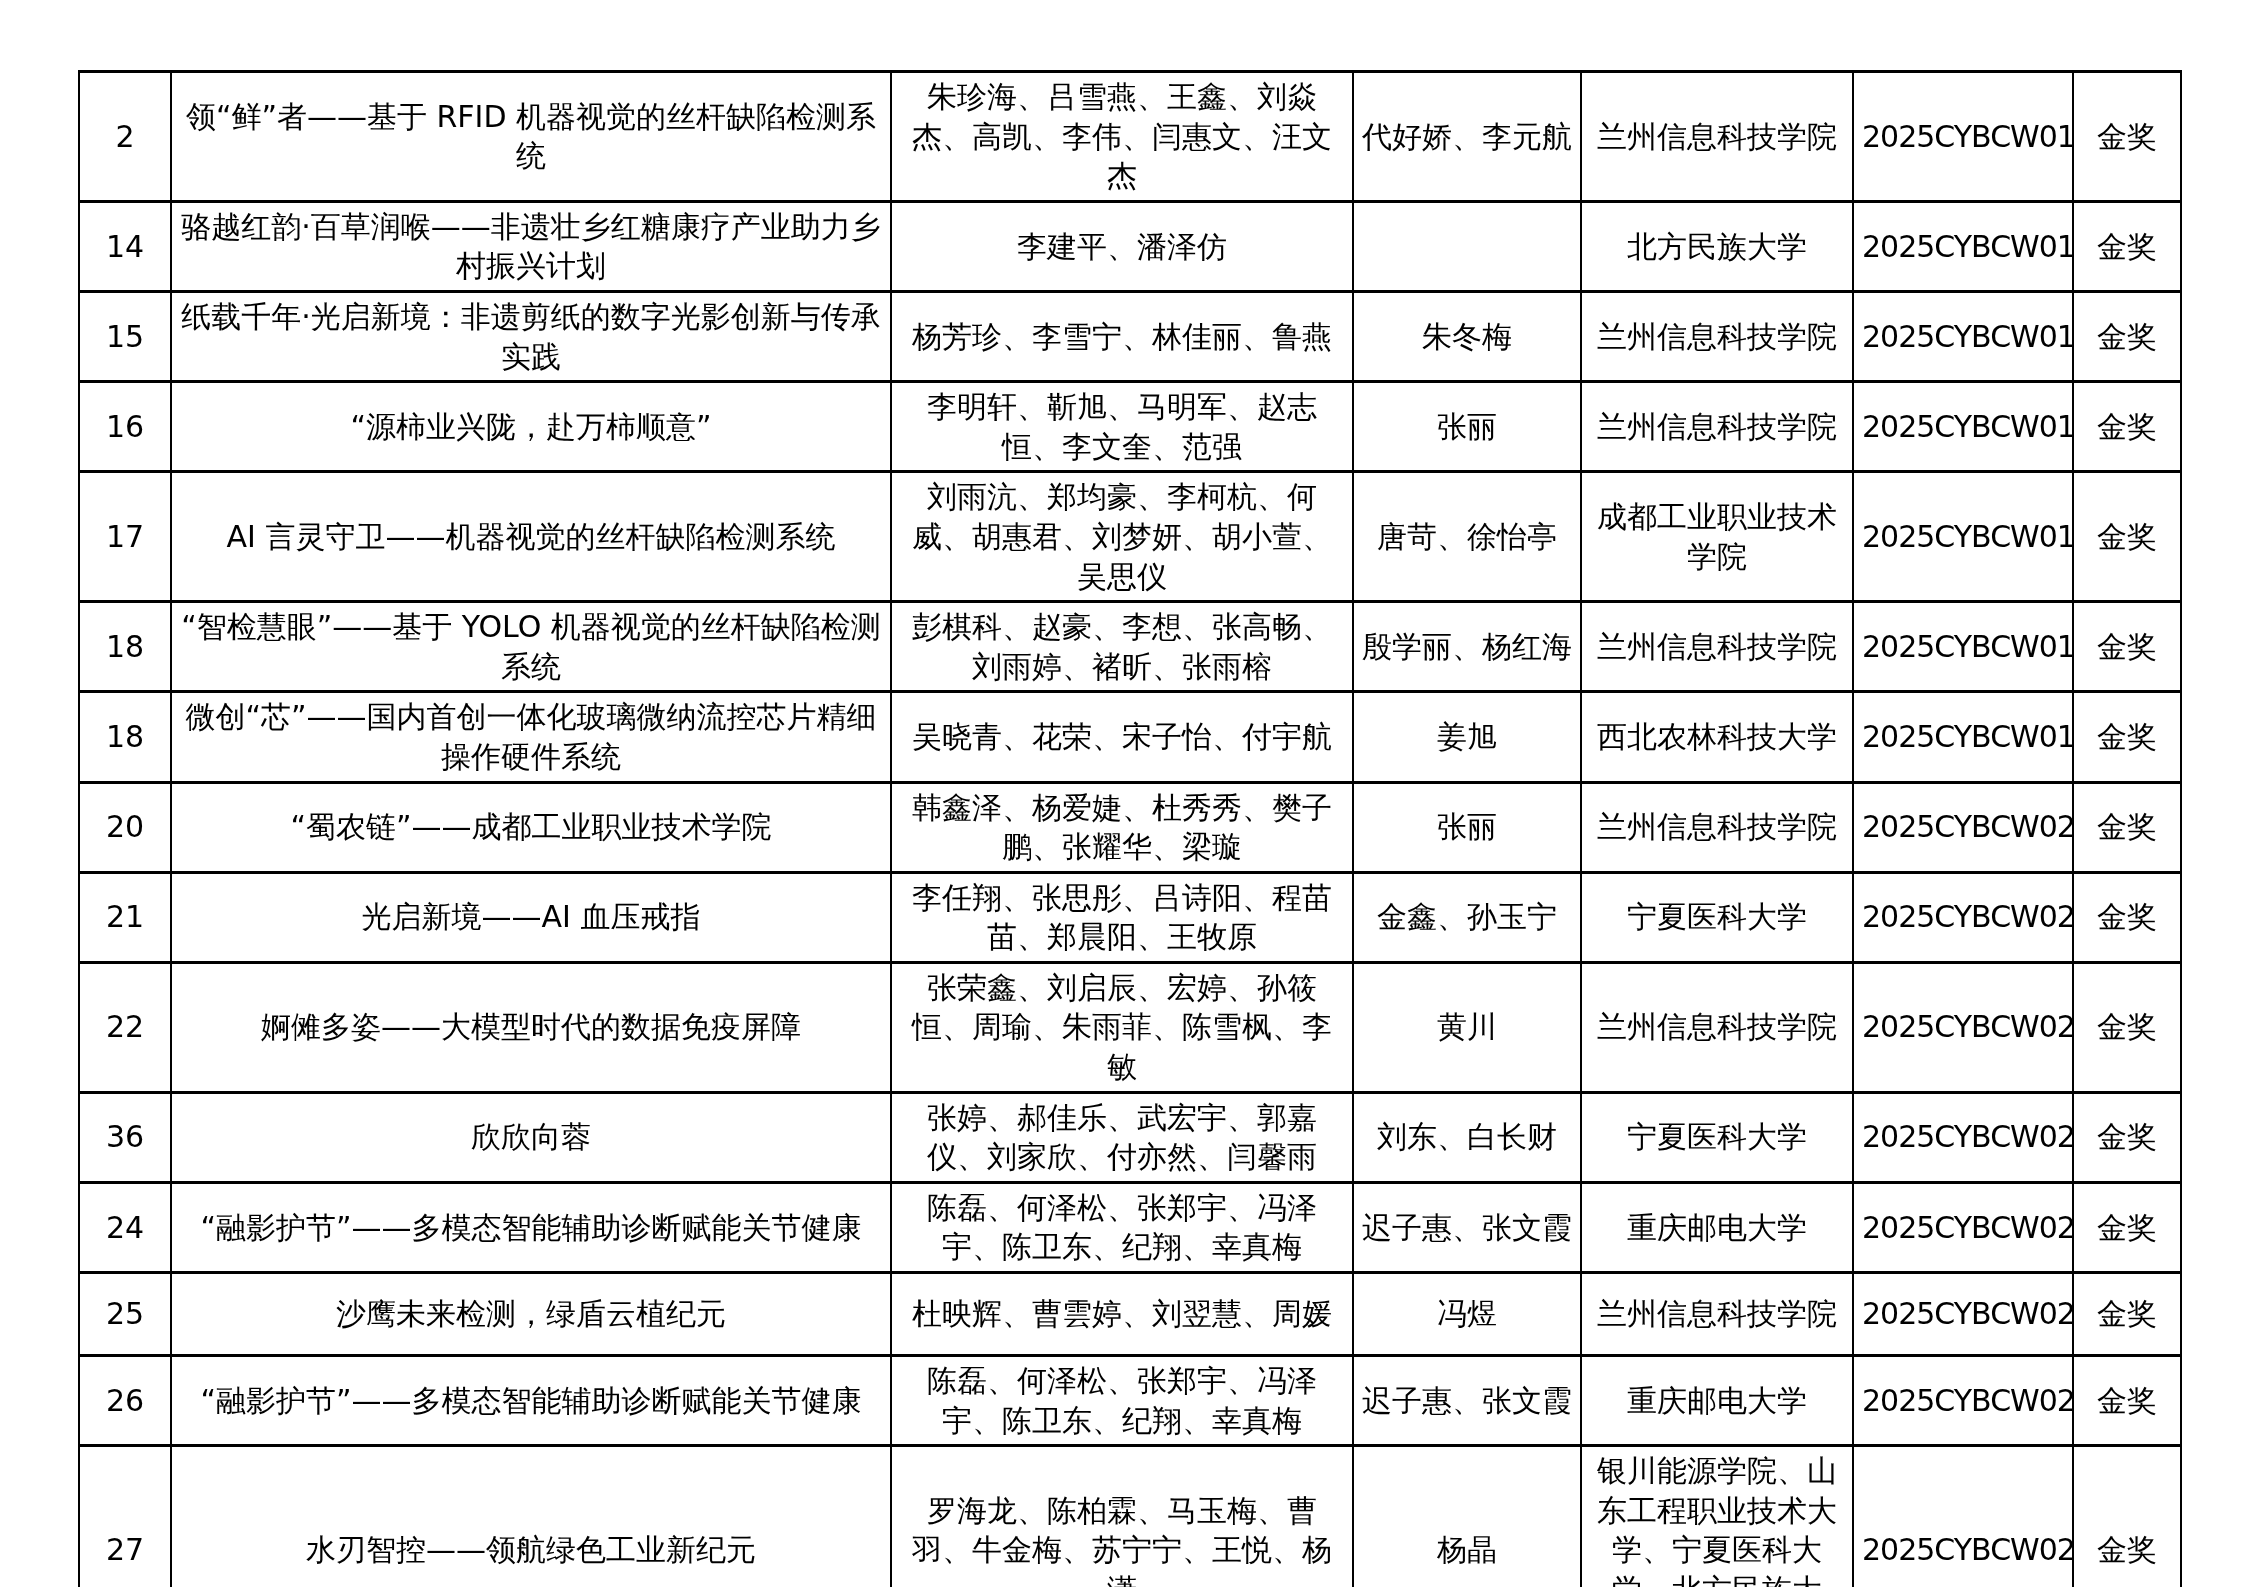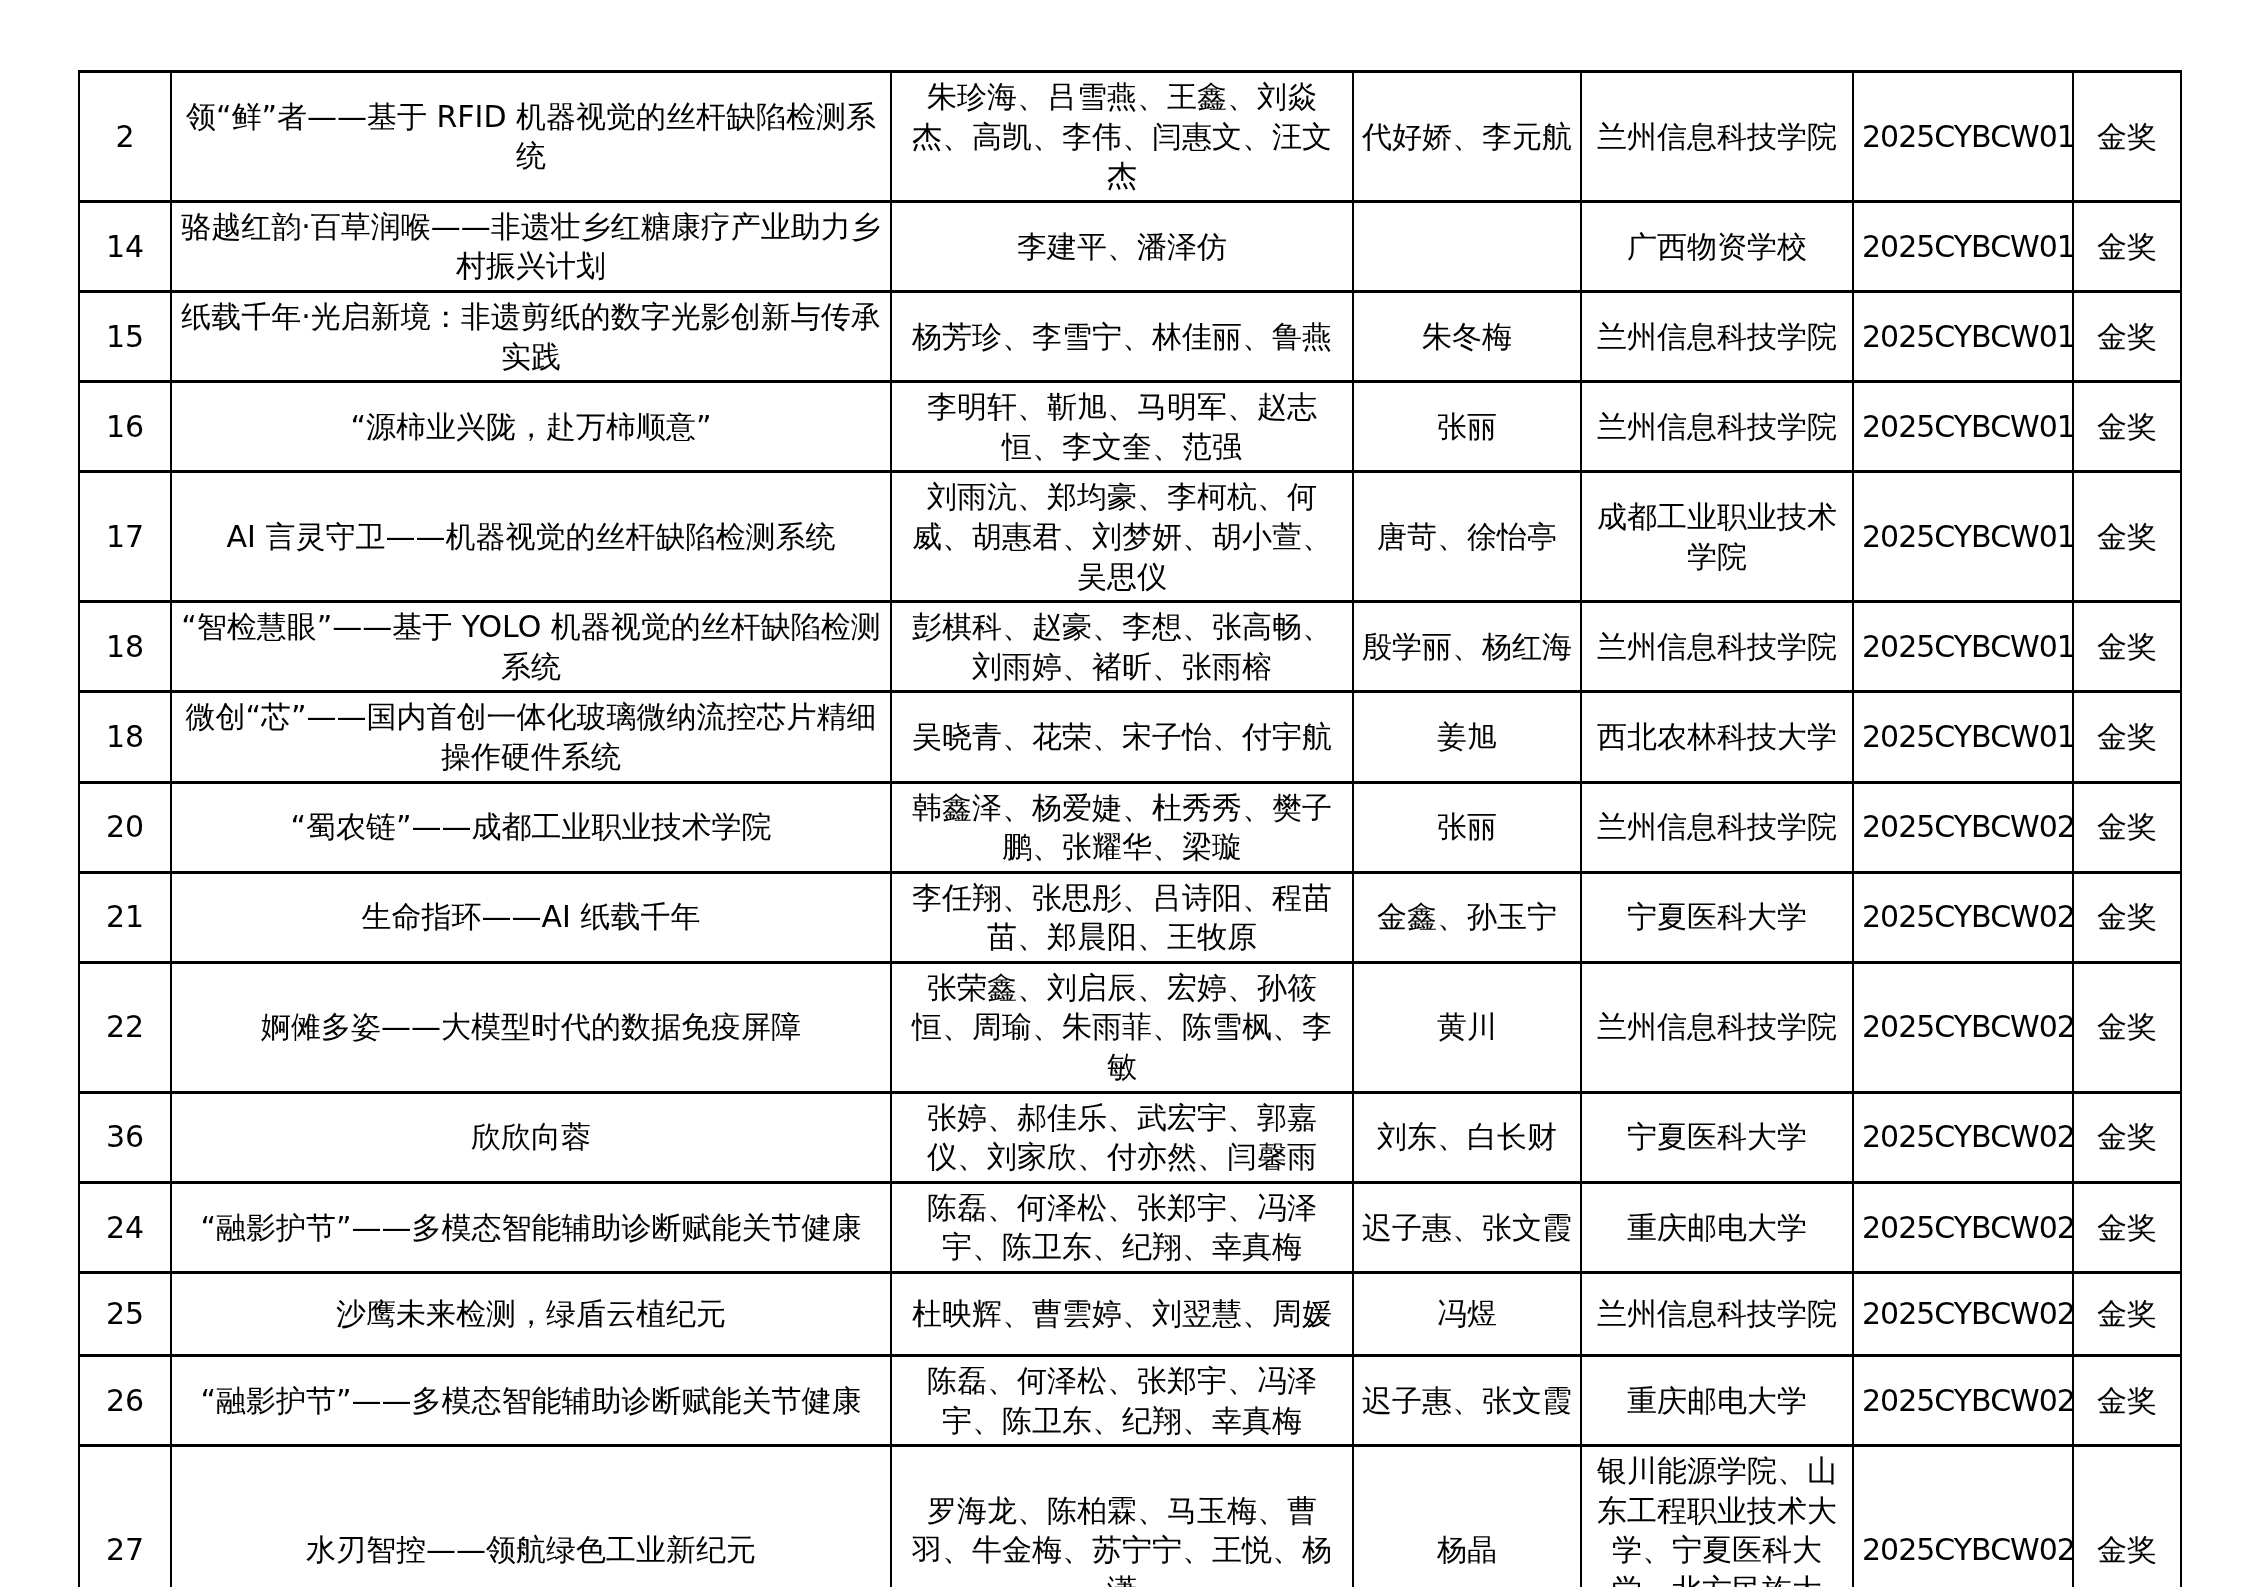--- a/index.html
+++ b/index.html
@@ -70,21 +70,21 @@
     <td class="col-advisor">代好娇、李元航</td>
     <td class="col-school">兰州信息科技学院</td>
     <td class="col-code">2025CYBCW013</td>
     <td class="col-award">金奖</td>
   </tr>
         <tr>
     <td class="col-num">14</td>
     <td class="col-project">骆越红韵·百草润喉——非遗壮乡红糖康疗产业助力乡村振兴计划</td>
     <td class="col-members">李建平、潘泽仿</td>
     <td class="col-advisor"></td>
-    <td class="col-school">广西物资学校</td>
+    <td class="col-school">北方民族大学</td>
     <td class="col-code">2025CYBCW014</td>
     <td class="col-award">金奖</td>
   </tr>
         <tr>
     <td class="col-num">15</td>
     <td class="col-project">纸载千年·光启新境：非遗剪纸的数字光影创新与传承实践</td>
     <td class="col-members">杨芳珍、李雪宁、林佳丽、鲁燕</td>
     <td class="col-advisor">朱冬梅</td>
     <td class="col-school">兰州信息科技学院</td>
     <td class="col-code">2025CYBCW015</td>
@@ -130,21 +130,21 @@
     <td class="col-num">20</td>
     <td class="col-project">“蜀农链”——成都工业职业技术学院</td>
     <td class="col-members">韩鑫泽、杨爱婕、杜秀秀、樊子鹏、张耀华、梁璇</td>
     <td class="col-advisor">张丽</td>
     <td class="col-school">兰州信息科技学院</td>
     <td class="col-code">2025CYBCW020</td>
     <td class="col-award">金奖</td>
   </tr>
         <tr>
     <td class="col-num">21</td>
-    <td class="col-project">生命指环——AI 纸载千年</td>
+    <td class="col-project">光启新境——AI 血压戒指</td>
     <td class="col-members">李任翔、张思彤、吕诗阳、程苗苗、郑晨阳、王牧原</td>
     <td class="col-advisor">金鑫、孙玉宁</td>
     <td class="col-school">宁夏医科大学</td>
     <td class="col-code">2025CYBCW021</td>
     <td class="col-award">金奖</td>
   </tr>
         <tr>
     <td class="col-num">22</td>
     <td class="col-project">婀傩多姿——大模型时代的数据免疫屏障</td>
     <td class="col-members">张荣鑫、刘启辰、宏婷、孙筱恒、周瑜、朱雨菲、陈雪枫、李敏</td>

